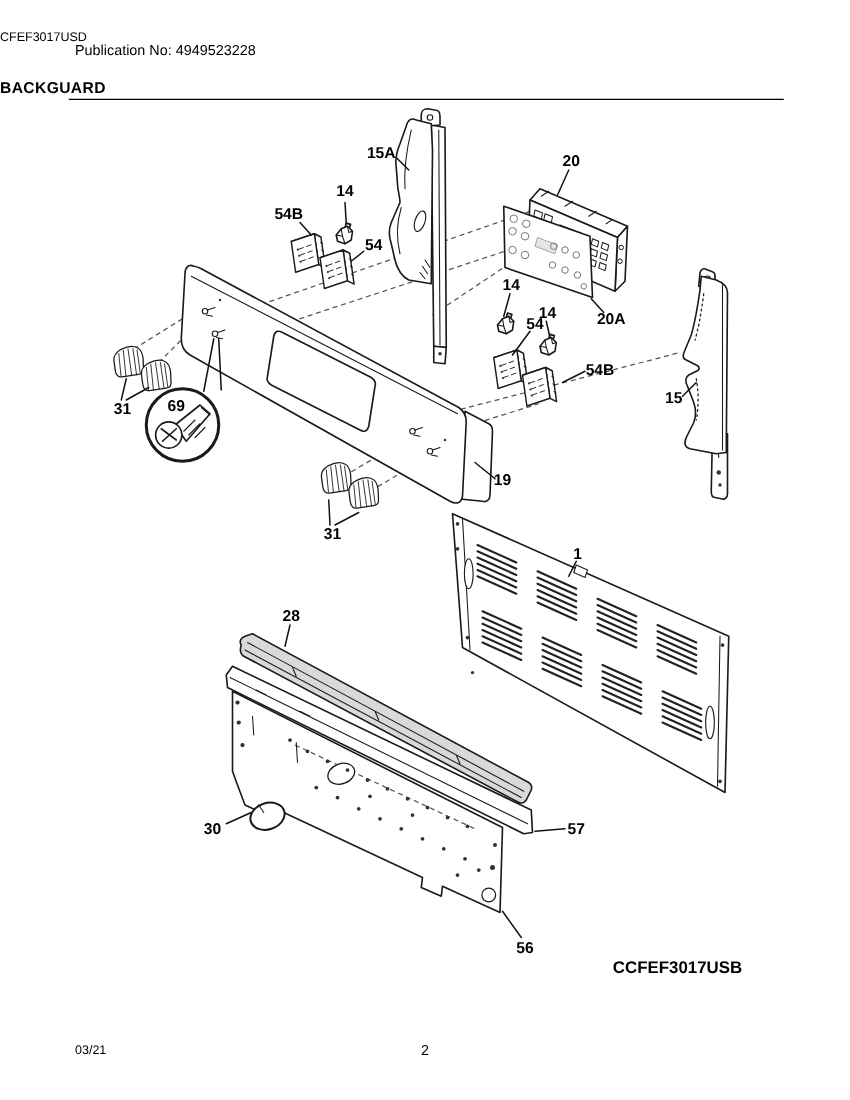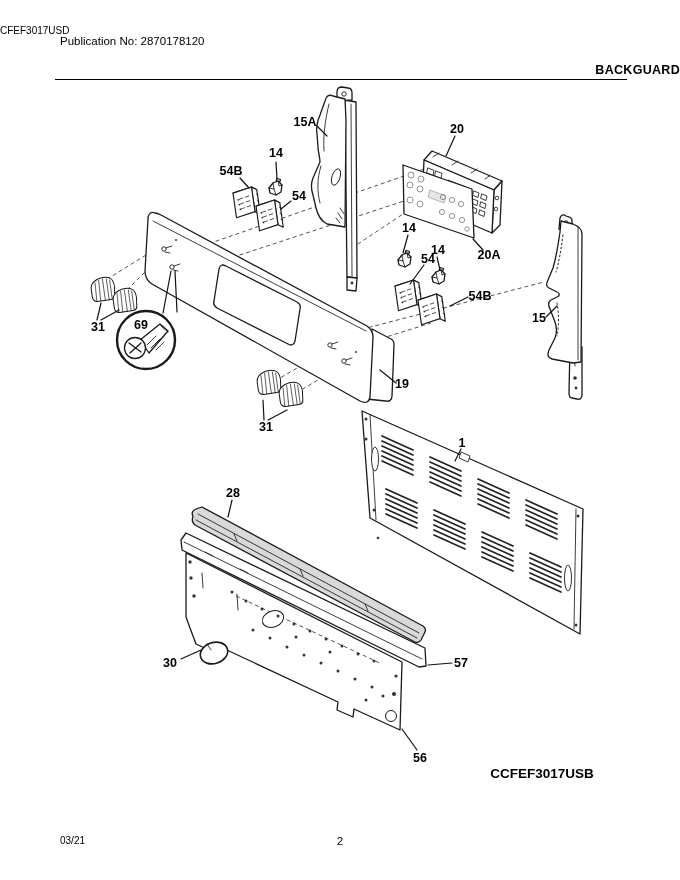--- a/index.html
+++ b/index.html
@@ -1,40 +1,40 @@
 <!DOCTYPE html>
 <html><head>
 <meta charset="utf-8">
 <style>
   html,body{margin:0;padding:0}
   body{width:680px;height:880px;background:#fff;position:relative;
        font-family:"Liberation Sans",sans-serif;color:#000;overflow:hidden}
   .abs{position:absolute}
   #pub{left:60px;top:35px;font-size:11.5px}
   #model{left:0;right:0;top:25px;text-align:left;font-size:10px}
-  #title{left:0;right:0;top:63px;text-align:right;font-size:12.5px;font-weight:bold;letter-spacing:.3px}
+  #title{left:0;right:0;top:63px;text-align:left;font-size:12.5px;font-weight:bold;letter-spacing:.3px}
   #rule{left:55px;width:572px;top:79px;border-top:1.6px solid #000;height:0}
   #fdate{left:60px;top:835px;font-size:10px}
   #fpage{left:0;right:0;top:835px;text-align:center;font-size:11.5px}
   svg{position:absolute;left:0;top:0}
   .ln{fill:none;stroke:#1a1a1a;stroke-width:1.3;stroke-linecap:round;stroke-linejoin:round}
   .fw{fill:#fff;stroke:#1a1a1a;stroke-width:1.3;stroke-linejoin:round}
   .fg{fill:#d9d9d9;stroke:#1a1a1a;stroke-width:1.3;stroke-linejoin:round}
   .thin{stroke-width:.85}
   .dash{fill:none;stroke:#555;stroke-width:1;stroke-dasharray:4 3}
   .ldr{fill:none;stroke:#111;stroke-width:1.2;stroke-linecap:round}
   .louv{fill:none;stroke:#222;stroke-width:1.7;stroke-linecap:round}
   .hole{fill:#333;stroke:none}
   text.callout{font-family:"Liberation Sans",sans-serif;font-weight:bold;font-size:12.5px;fill:#000;text-anchor:middle}
   text.code{font-family:"Liberation Sans",sans-serif;font-weight:bold;font-size:13.5px;fill:#000;text-anchor:middle}
 </style>
 </head>
 <body>
 
-<div class="abs" id="pub">Publication No: 2870178120</div>
+<div class="abs" id="pub">Publication No: 4949523228</div>
 <div class="abs" id="model">CFEF3017USD</div>
 <div class="abs" id="title">BACKGUARD</div>
 <div class="abs" id="rule"></div>
 
 <svg width="680" height="880" viewBox="0 0 680 880">
   <defs>
     <g id="clip">
       <path class="fw" d="M8,1 L9,-2.5 L12.5,-1.5 L11.5,1.5 Z"></path>
       <path class="fw" d="M1,7 L5,2 L10,0 L14,4 L13,11 L8,14 L2,12 Z"></path>
       <path class="ln thin" d="M5,2 L6,8 L1,7 M6,8 L8,14 M10,0 L11,5 L14,4"></path>

